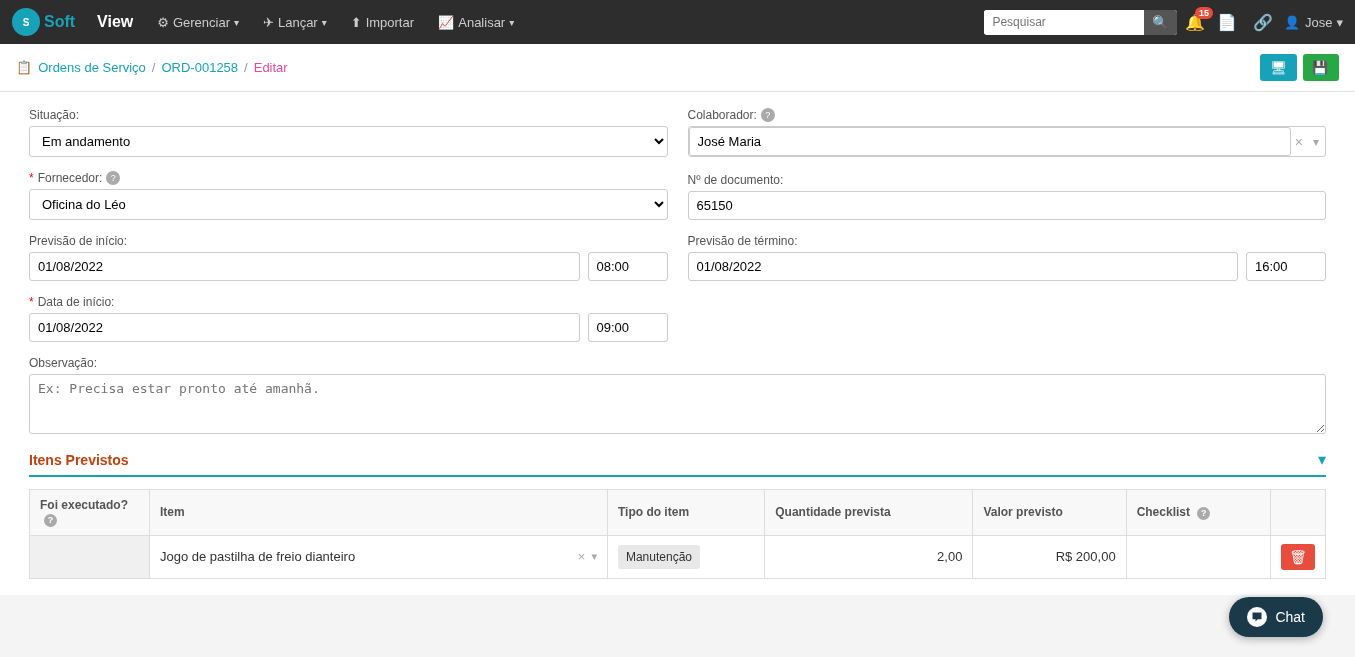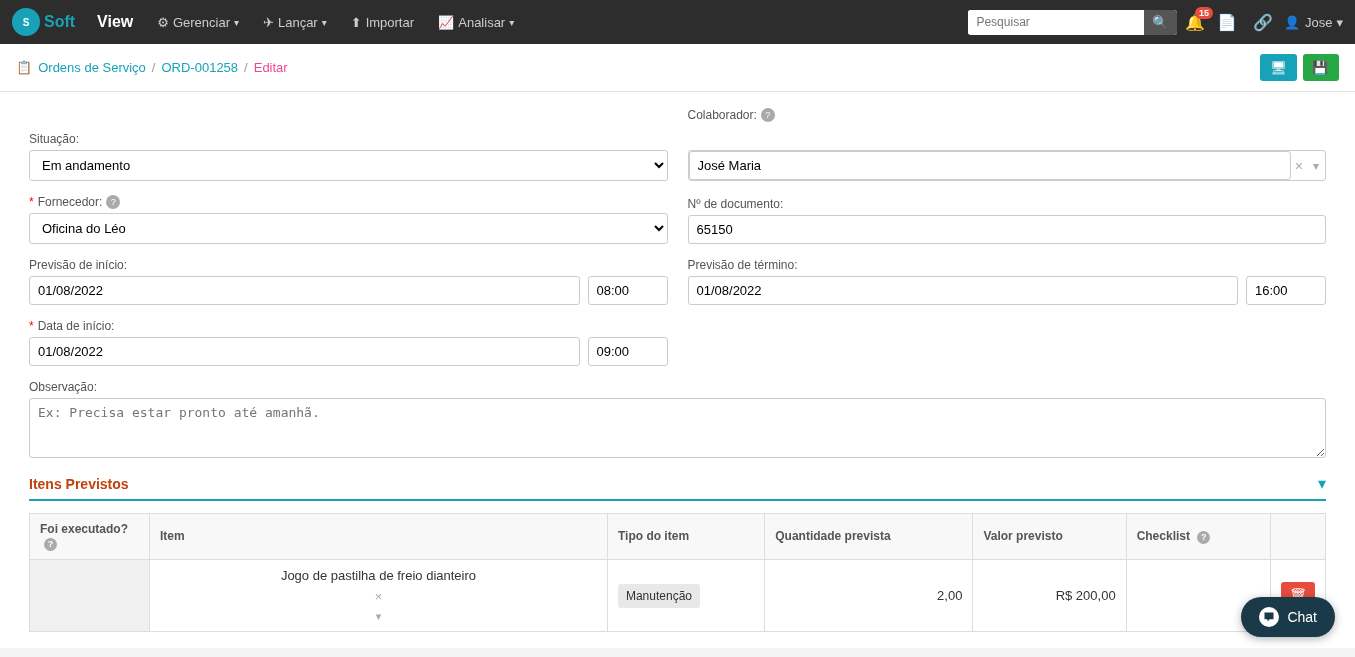--- a/index.html
+++ b/index.html
@@ -60,21 +60,21 @@
       align-items: center;
       background: #fff;
       border-radius: 3px;
       overflow: hidden;
     }
     .search-box input {
       border: none;
       outline: none;
       padding: 5px 8px;
       font-size: 12px;
-      width: 176px;
+      width: 160px;
     }
     .search-btn {
       background: #555;
       border: none;
       padding: 5px 8px;
       cursor: pointer;
       color: #ccc;
     }
     .notif-icon {
       position: relative;
@@ -200,21 +200,20 @@
     .col-small { width: 120px; flex-shrink: 0; }
 
     
     .select-with-clear {
       display: flex;
       align-items: center;
       border: 1px solid #ccc;
       border-radius: 3px;
       background: white;
       overflow: hidden;
-      margin-top: 24px;
     }
     .select-with-clear input {
       border: none;
       outline: none;
       padding: 6px 8px;
       font-size: 13px;
       flex: 1;
       background: transparent;
     }
     .select-with-clear .clear-btn {
@@ -285,21 +284,20 @@
     .data-table td {
       border: 1px solid #ddd;
       padding: 8px 10px;
       vertical-align: middle;
     }
 
     .td-item {
       display: flex;
       align-items: center;
       gap: 6px;
-      flex-direction: column;
     }
     .td-item-text { flex: 1; font-size: 13px; }
     .td-item-clear { background: none; border: none; cursor: pointer; color: #aaa; font-size: 13px; }
     .td-item-arrow { background: none; border: none; cursor: pointer; color: #aaa; font-size: 11px; }
     .td-maint {
       background: #e8e8e8;
       padding: 5px 8px;
       border-radius: 3px;
       font-size: 12px;
     }
@@ -310,21 +308,21 @@
       border-radius: 3px;
       padding: 5px 8px;
       cursor: pointer;
       font-size: 14px;
     }
 
     
     .chat-btn {
       position: fixed;
       bottom: 20px;
-      right: 20px;
+      right: 32px;
       background: #1a3a4a;
       color: white;
       border: none;
       border-radius: 24px;
       padding: 10px 18px;
       cursor: pointer;
       display: flex;
       align-items: center;
       gap: 8px;
       font-size: 14px;

